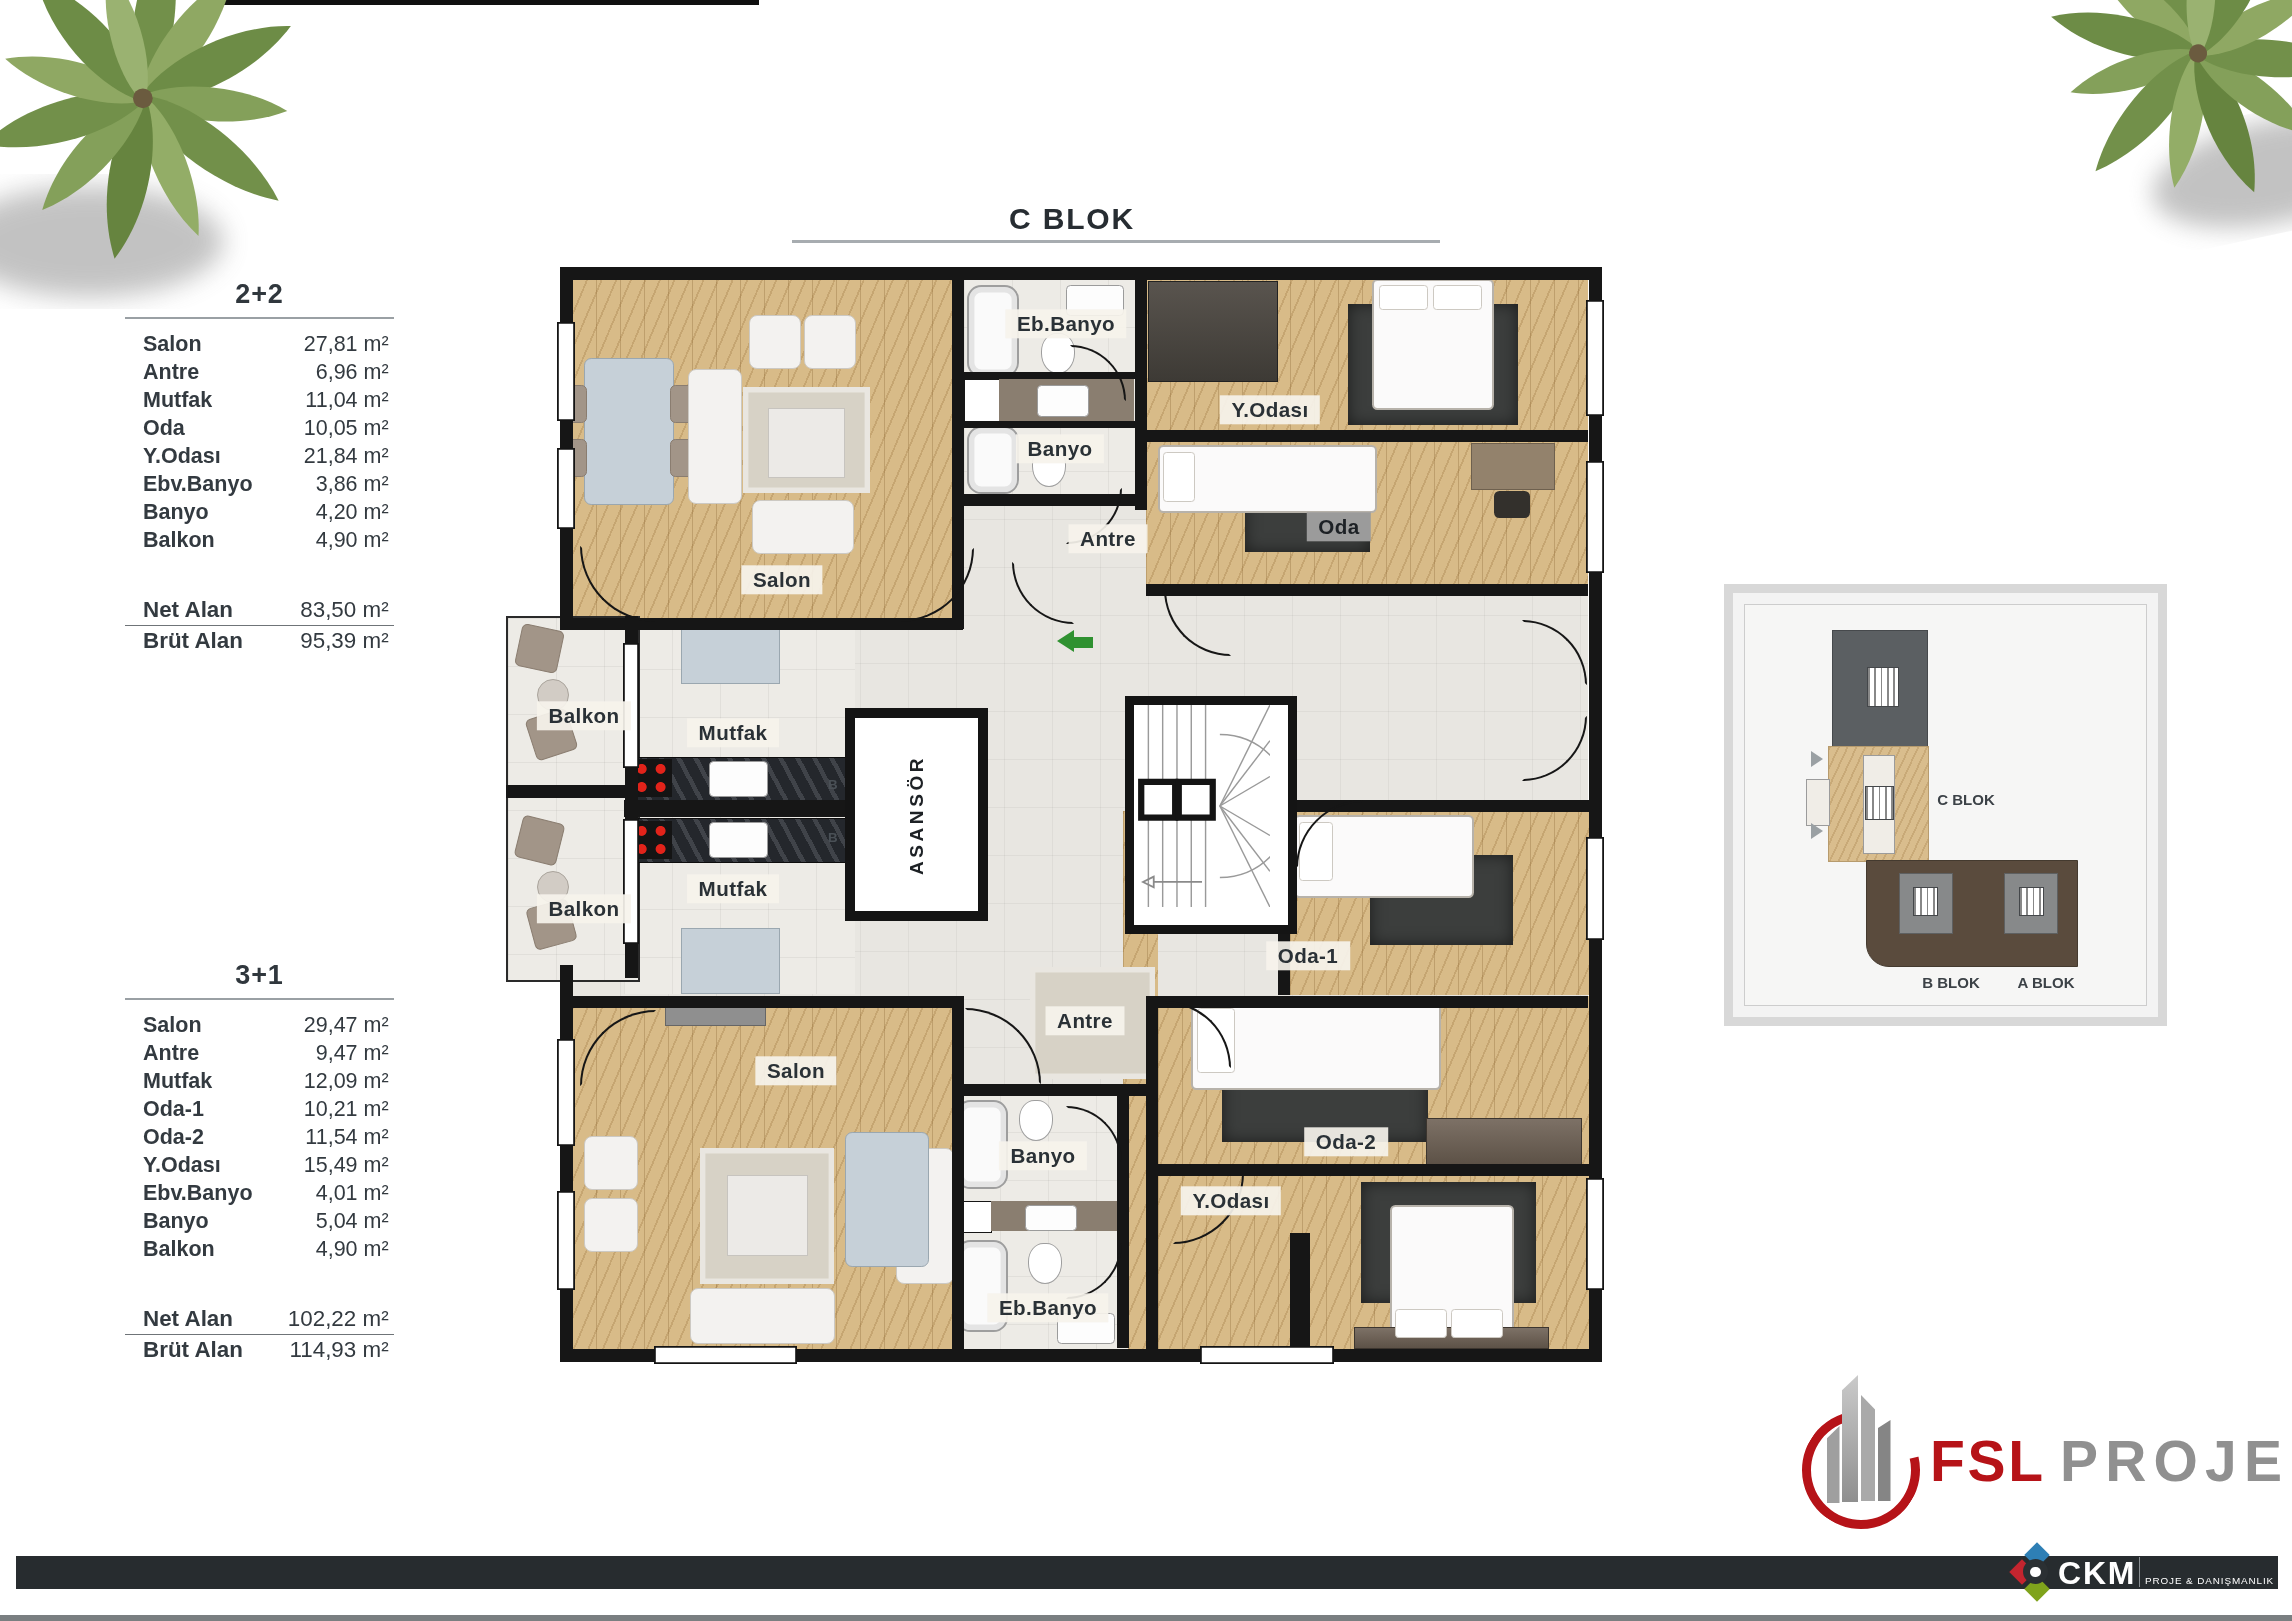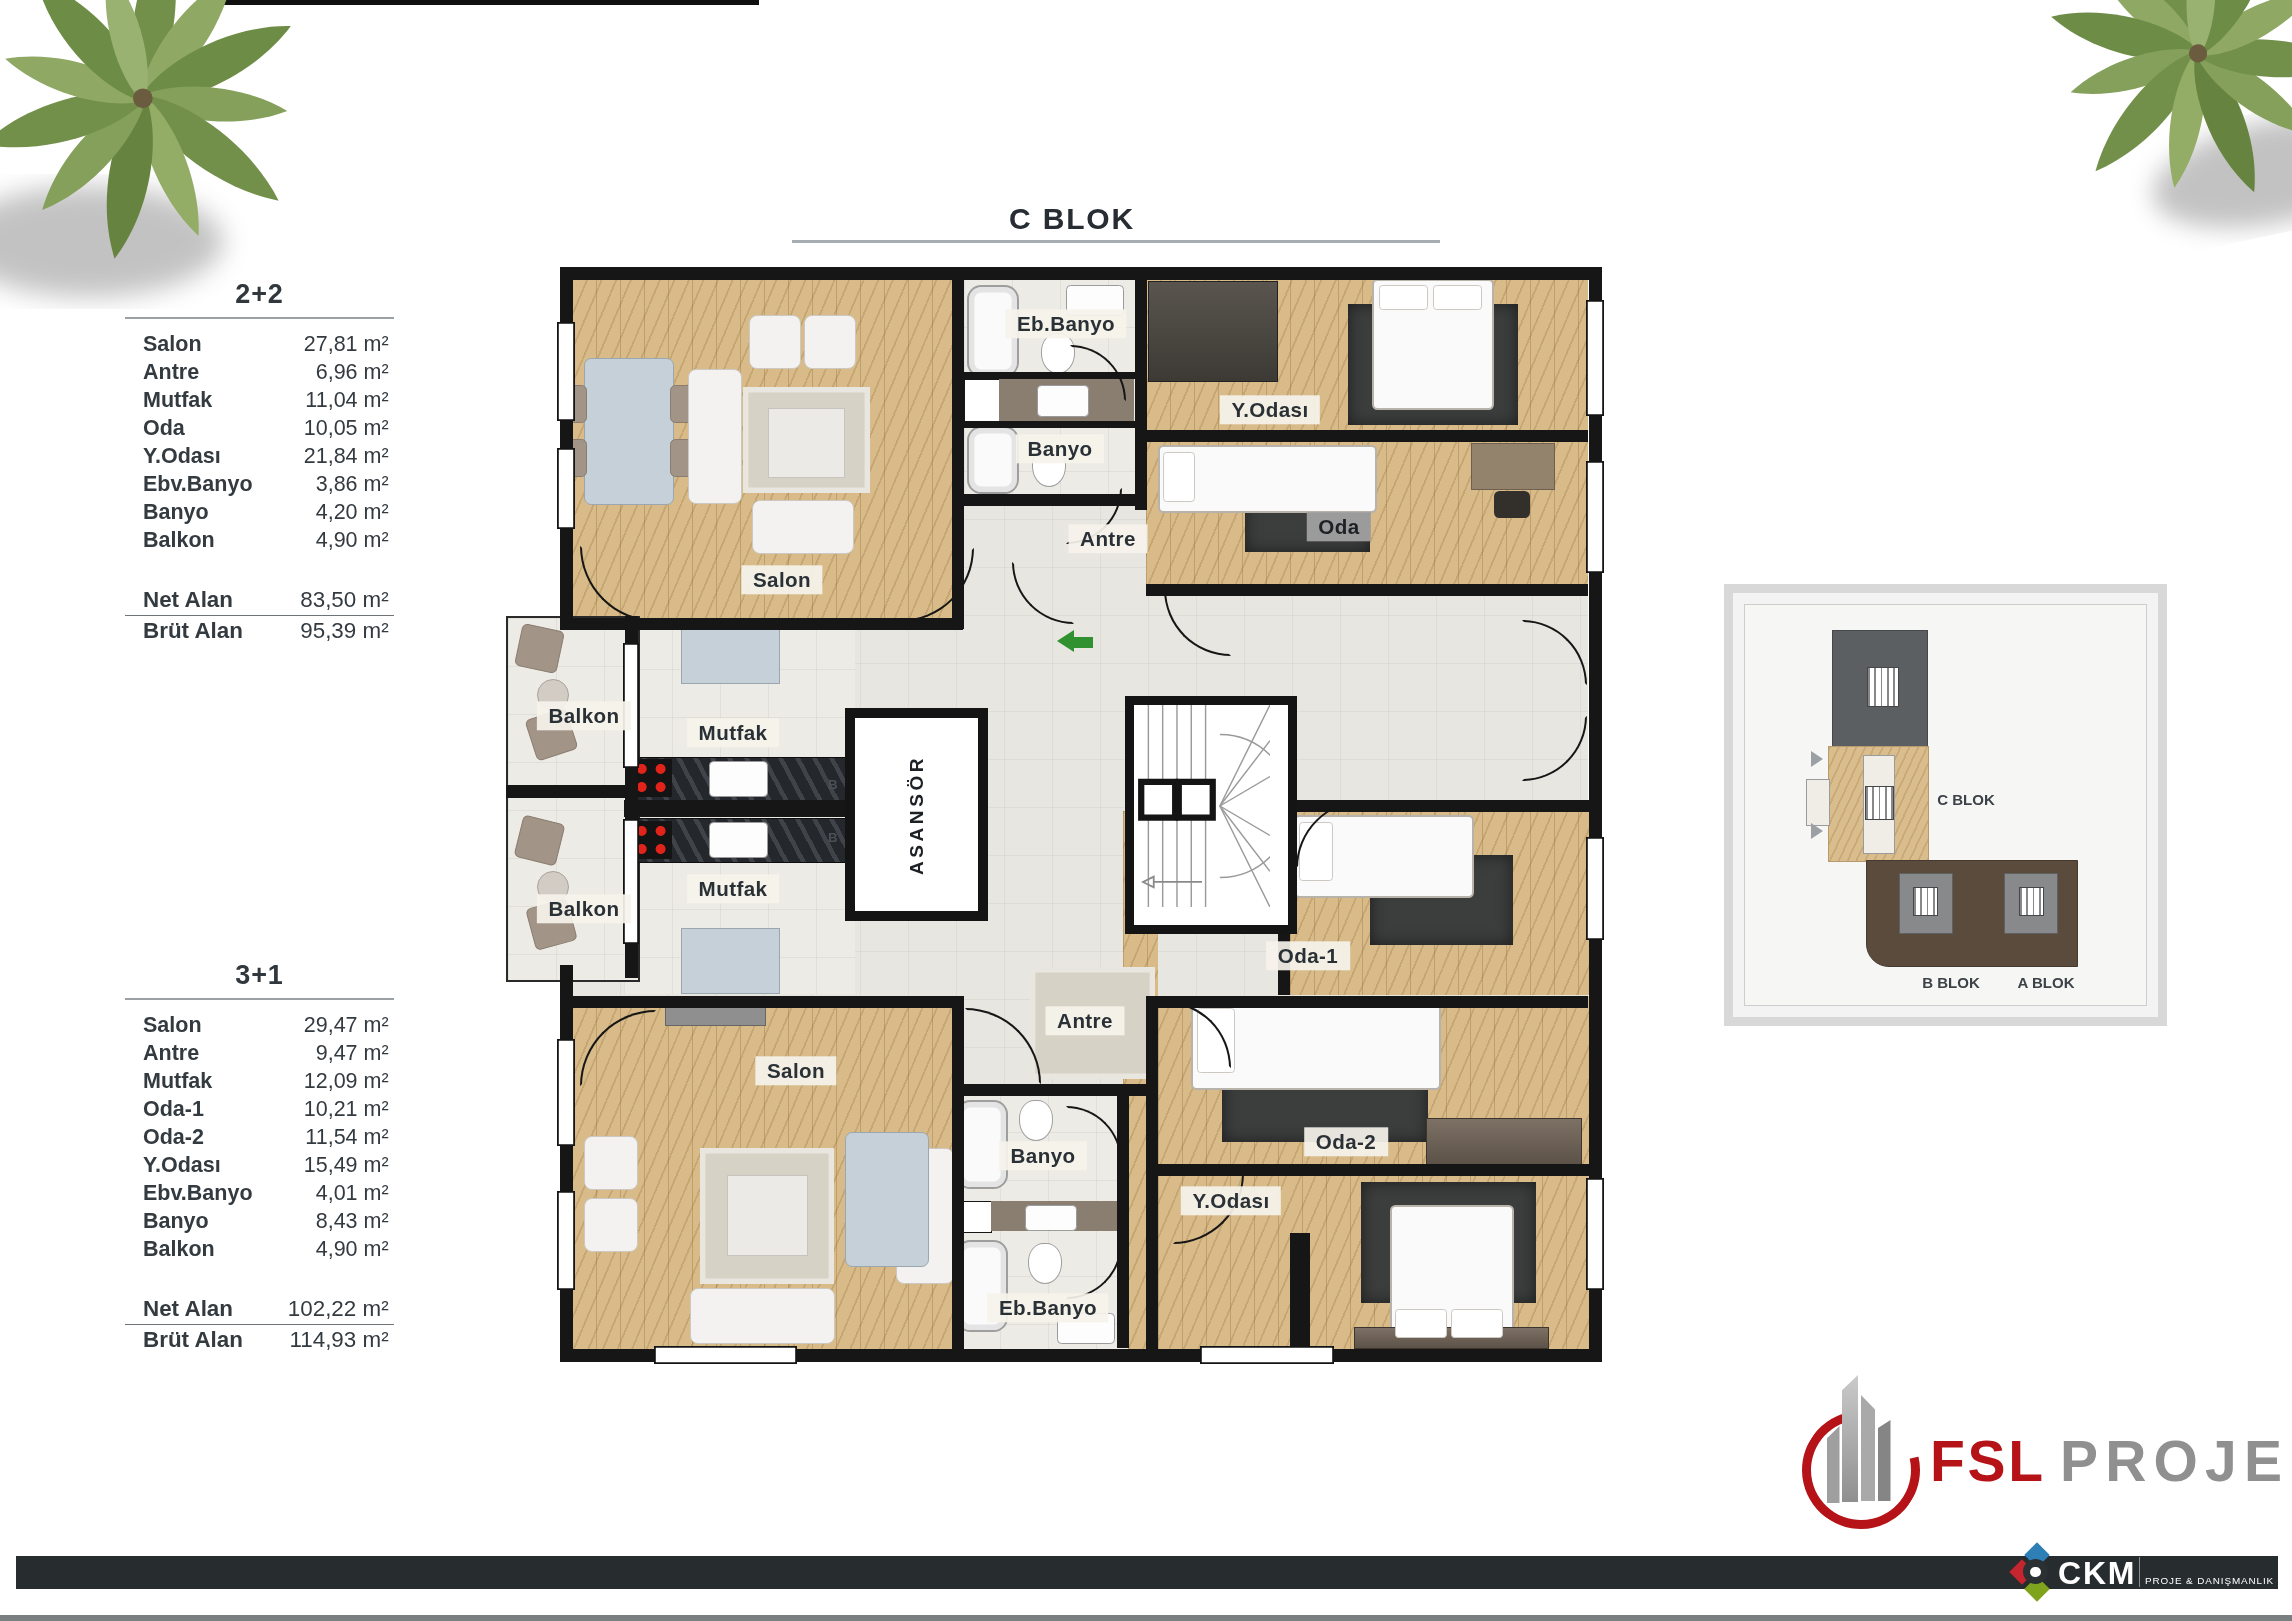--- a/index.html
+++ b/index.html
@@ -56,21 +56,21 @@
   .ward-br{background:linear-gradient(#7d7166,#5d5247);border:0.9px solid #3d362f;z-index:2;}
   .chairB{background:#a29588;border:1.8px solid #8a7d70;border-radius:5.4px;z-index:2;}
   .balTbl{background:#d2ccc5;border:1.8px solid #aaa49c;border-radius:50%;z-index:2;}
   
   .panel{width:269px;z-index:3;}
   .panel h2{margin:0;text-align:center;font-size:27px;color:#30373d;letter-spacing:0.9px;}
   .panel .hr{height:1.8px;background:#9aa0a4;margin:7.2px 0 10.7px 0;}
   .prow{display:flex;justify-content:space-between;font-size:21.5px;line-height:28px;
         padding-left:18px;padding-right:5.4px;}
   .prow .pl{font-weight:bold;}
-  .tot{margin-top:31px;}
+  .tot{margin-top:41px;}
   .tot .prow{font-size:22.4px;line-height:30px;}
   .tot .net{border-bottom:1.8px solid #6f7478;}
   
   #blok-title{font-size:30px;font-weight:bold;color:#272d32;letter-spacing:1.8px;text-align:center;z-index:3;}
   #title-line{height:2.7px;background:#a7acb0;z-index:3;}
   #footer-bar{background:#272c2f;z-index:4;}
   #zemin{font-size:64px;font-weight:bold;color:#fff;letter-spacing:2.7px;z-index:5;
      text-shadow:-1.8px -1.8px 0 #454b4f,1.8px -1.8px 0 #454b4f,-1.8px 1.8px 0 #454b4f,1.8px 1.8px 0 #454b4f,4.5px 4.5px 6.3px rgba(0,0,0,.35);}
   .fsl-txt{font-size:57px;font-weight:bold;letter-spacing:2.7px;z-index:3;}
   
@@ -201,21 +201,21 @@
     <div class="prow">
         <span class="pl">Y.Odası</span>
         <span>15,49 m²</span>
       </div>
     <div class="prow">
         <span class="pl">Ebv.Banyo</span>
         <span>4,01 m²</span>
       </div>
     <div class="prow">
         <span class="pl">Banyo</span>
-        <span>8,43 m²</span>
+        <span>5,04 m²</span>
       </div>
     <div class="prow">
         <span class="pl">Balkon</span>
         <span>4,90 m²</span>
       </div>
     <div class="tot">
       <div class="prow net">
           <span class="pl">Net Alan</span>
           <span>102,22 m²</span>
         </div>

